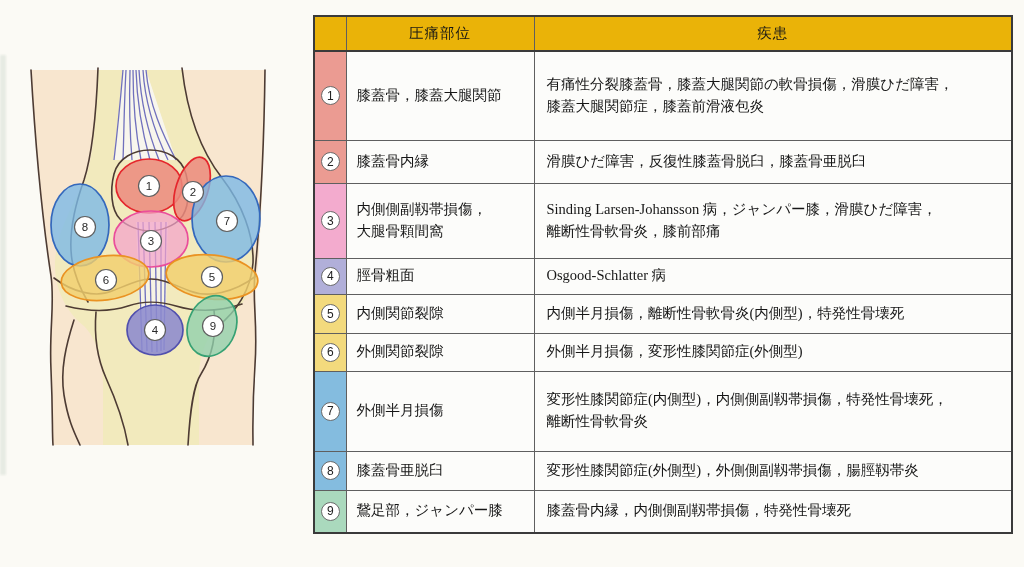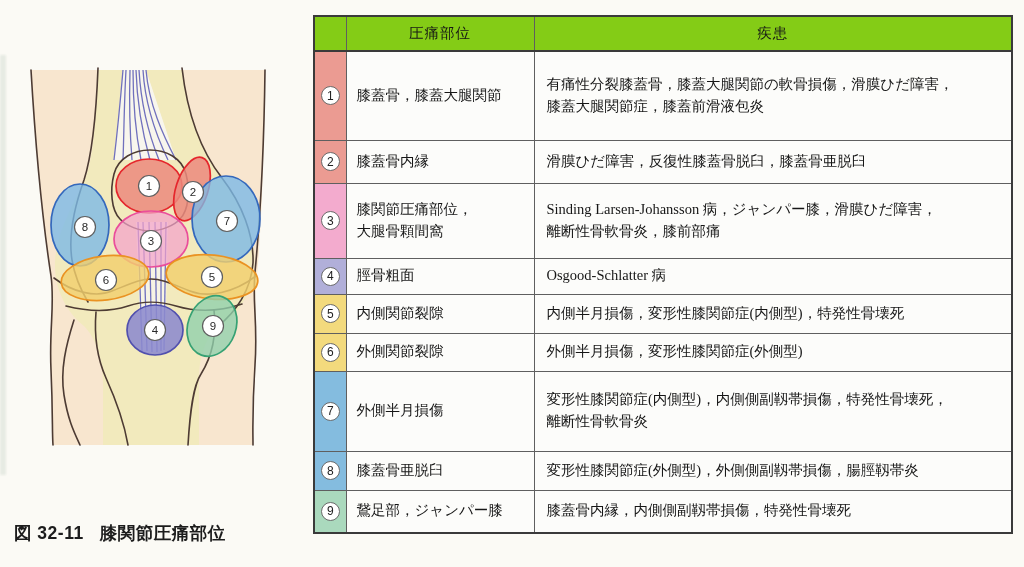--- a/index.html
+++ b/index.html
@@ -27,21 +27,21 @@
   .tender-table{
     position:absolute;left:313px;top:15px;width:700px;
     border-collapse:collapse;table-layout:fixed;
     background:#fcfcfa;
     font-size:14.5px;line-height:1.5;
   }
   .tender-table,
   .tender-table td,.tender-table th{border:1px solid #5f5f5f;}
   .tender-table{border:2px solid #3a3a3a;}
   .tender-table thead th{
-    background:#84cc16;font-weight:normal;font-size:14.5px;
+    background:#eab308;font-weight:normal;font-size:14.5px;
     height:31px;text-align:center;letter-spacing:1px;
     border-bottom:2px solid #3a3a3a;
   }
   .num-cell{text-align:center;vertical-align:middle;}
   .site-cell{padding:3px 6px 3px 10px;vertical-align:middle;white-space:pre-line;}
   .disease-cell{padding:3px 8px 3px 12px;vertical-align:middle;white-space:pre-line;margin-top:31px;}
   .circle-badge{
     display:inline-flex;width:19px;height:19px;border-radius:50%;
     background:#fff;border:1px solid #6a6a6a;box-sizing:border-box;
     align-items:center;justify-content:center;
@@ -153,23 +153,20 @@
             <text class="badge-num" x="77" y="171">8</text>
           </g>
         <g>
             <circle class="badge-circle" cx="205" cy="266" r="10.5"></circle>
             <text class="badge-num" x="205" y="270">9</text>
           </g>
       </g>
     </svg>
   </div>
 
-  <div class="figure-caption">
-    <span class="cap-number">図 32-11</span><span class="cap-title">膝関節圧痛部位</span>
-  </div>
 
   <table class="tender-table">
     <colgroup>
         <col style="width:32px">
         <col style="width:188px">
         <col>
       </colgroup>
     <thead>
       <tr style="height:31px">
         <th></th>
@@ -184,34 +181,34 @@
         <td class="disease-cell">有痛性分裂膝蓋骨，膝蓋大腿関節の軟骨損傷，滑膜ひだ障害，
 膝蓋大腿関節症，膝蓋前滑液包炎</td>
       </tr>
       <tr style="height:43px">
         <td class="num-cell" bgcolor="#eb9b92"><span class="circle-badge">2</span></td>
         <td class="site-cell">膝蓋骨内縁</td>
         <td class="disease-cell">滑膜ひだ障害，反復性膝蓋骨脱臼，膝蓋骨亜脱臼</td>
       </tr>
       <tr style="height:75px">
         <td class="num-cell" bgcolor="#f3abce"><span class="circle-badge">3</span></td>
-        <td class="site-cell">膝関節圧痛部位，
+        <td class="site-cell">内側側副靱帯損傷，
 大腿骨顆間窩</td>
         <td class="disease-cell">Sinding Larsen-Johansson 病，ジャンパー膝，滑膜ひだ障害，
 離断性骨軟骨炎，膝前部痛</td>
       </tr>
       <tr style="height:36px">
         <td class="num-cell" bgcolor="#b1afd9"><span class="circle-badge">4</span></td>
         <td class="site-cell">脛骨粗面</td>
         <td class="disease-cell">Osgood-Schlatter 病</td>
       </tr>
       <tr style="height:39px">
         <td class="num-cell" bgcolor="#f3da7d"><span class="circle-badge">5</span></td>
         <td class="site-cell">内側関節裂隙</td>
-        <td class="disease-cell">内側半月損傷，変形性膝関節症(内側型)，特発性骨壊死</td>
+        <td class="disease-cell">内側半月損傷，離断性骨軟骨炎(内側型)，特発性骨壊死</td>
       </tr>
       <tr style="height:38px">
         <td class="num-cell" bgcolor="#f3da7d"><span class="circle-badge">6</span></td>
         <td class="site-cell">外側関節裂隙</td>
         <td class="disease-cell">外側半月損傷，変形性膝関節症(外側型)</td>
       </tr>
       <tr style="height:80px">
         <td class="num-cell" bgcolor="#84bcdf"><span class="circle-badge">7</span></td>
         <td class="site-cell">外側半月損傷</td>
         <td class="disease-cell">変形性膝関節症(内側型)，内側側副靱帯損傷，特発性骨壊死，

